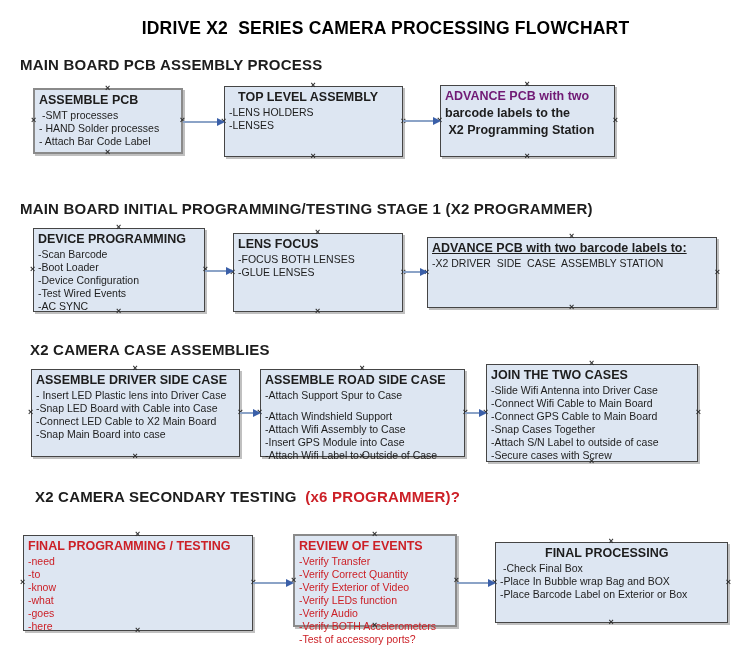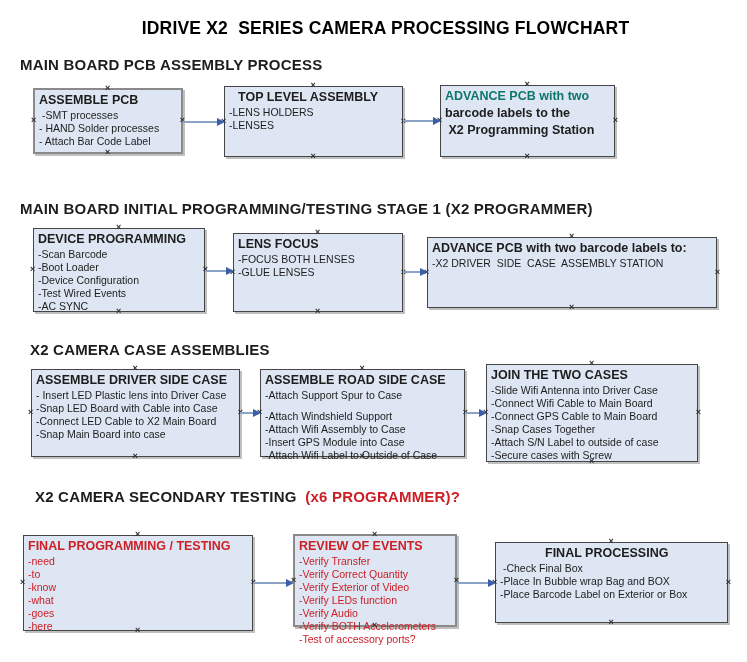--- a/index.html
+++ b/index.html
@@ -79,21 +79,21 @@
     <div class="flow-box" style="left: 224px; top: 86px; width: 179px; height: 71px;">
       <div class="box-title" style="color: rgb(29, 29, 29); margin-left: 9px;">TOP LEVEL ASSEMBLY</div>
       <div class="box-item" style="color: rgb(29, 29, 29);">-LENS HOLDERS</div>
       <div class="box-item" style="color: rgb(29, 29, 29);">-LENSES</div>
       <span class="cp cp-top">×</span>
       <span class="cp cp-bottom">×</span>
       <span class="cp cp-left">×</span>
       <span class="cp cp-right">×</span>
     </div>
     <div class="flow-box" style="left: 440px; top: 85px; width: 175px; height: 72px;">
-      <div class="box-title" style="color: #0f766e;">ADVANCE PCB with two</div>
+      <div class="box-title" style="color: #701a75;">ADVANCE PCB with two</div>
       <div class="box-item bold" style="color: rgb(29, 29, 29);">barcode labels to the</div>
       <div class="box-item bold" style="color: rgb(29, 29, 29);"> X2 Programming Station</div>
       <span class="cp cp-top">×</span>
       <span class="cp cp-bottom">×</span>
       <span class="cp cp-left">×</span>
       <span class="cp cp-right">×</span>
     </div>
     <div class="flow-box" style="left: 33px; top: 228px; width: 172px; height: 84px;">
       <div class="box-title" style="color: rgb(29, 29, 29);">DEVICE PROGRAMMING</div>
       <div class="box-item" style="color: rgb(29, 29, 29);">-Scan Barcode</div>
@@ -109,21 +109,21 @@
     <div class="flow-box" style="left: 233px; top: 233px; width: 170px; height: 79px;">
       <div class="box-title" style="color: rgb(29, 29, 29);">LENS FOCUS</div>
       <div class="box-item" style="color: rgb(29, 29, 29);">-FOCUS BOTH LENSES</div>
       <div class="box-item" style="color: rgb(29, 29, 29);">-GLUE LENSES</div>
       <span class="cp cp-top">×</span>
       <span class="cp cp-bottom">×</span>
       <span class="cp cp-left">×</span>
       <span class="cp cp-right">×</span>
     </div>
     <div class="flow-box" style="left: 427px; top: 237px; width: 290px; height: 71px;">
-      <div class="box-title" style="color: rgb(29, 29, 29);">ADVANCE PCB with two barcode labels to:</div>
+      <div class="box-title" style="color: rgb(29, 29, 29); text-decoration: underline;">ADVANCE PCB with two barcode labels to:</div>
       <div class="box-item" style="color: rgb(29, 29, 29);">-X2 DRIVER  SIDE  CASE  ASSEMBLY STATION</div>
       <span class="cp cp-top">×</span>
       <span class="cp cp-bottom">×</span>
       <span class="cp cp-left">×</span>
       <span class="cp cp-right">×</span>
     </div>
     <div class="flow-box" style="left: 31px; top: 369px; width: 209px; height: 88px;">
       <div class="box-title" style="color: rgb(29, 29, 29);">ASSEMBLE DRIVER SIDE CASE</div>
       <div class="box-item" style="color: rgb(29, 29, 29);">- Insert LED Plastic lens into Driver Case</div>
       <div class="box-item" style="color: rgb(29, 29, 29);">-Snap LED Board with Cable into Case</div>

